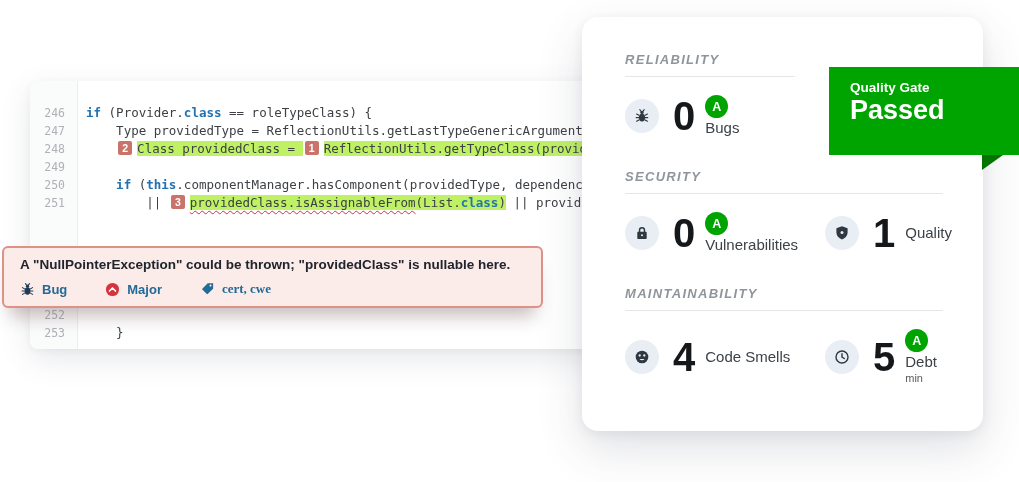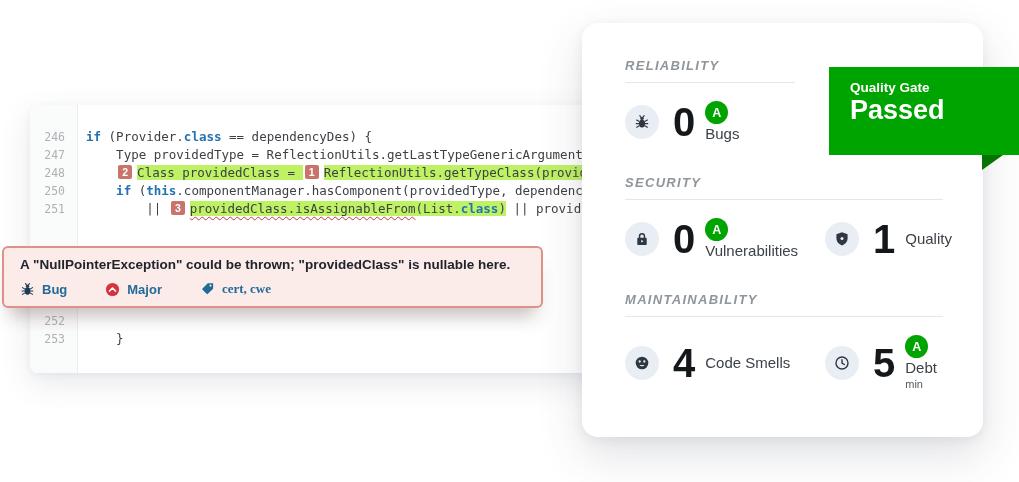--- a/index.html
+++ b/index.html
@@ -6,21 +6,21 @@
   html,body { width:1019px; height:482px; }
   body {
     position: relative;
     background: #ffffff;
     font-family: "Liberation Sans", sans-serif;
     overflow: hidden;
   }
 
   
   .code-card {
-    position: absolute; left: 30px; top: 105px;
+    position: absolute; left: 30px; top: 81px;
     width: 612px; height: 268px;
     background: #fff; border-radius: 8px;
     box-shadow: 0 10px 30px rgba(70,80,100,0.13), 0 2px 6px rgba(70,80,100,0.06);
     overflow: hidden;
   }
   .gutter-bg {
     position: absolute; left: 0; top: 0; bottom: 0; width: 48px;
     background: #fafbfb; border-right: 1px solid #ebedef;
   }
   .code-lines { position: relative; padding-top: 23px; }
@@ -57,21 +57,21 @@
     display: flex; align-items: center; margin-top: 9px;
     font-size: 13px; font-weight: bold; color: #236a97;
   }
   .meta-item { display: flex; align-items: flex-start; gap: 7px; cursor: pointer; }
   .meta-item + .meta-item { margin-left: 38px; }
   .meta-tags { margin-left: auto; font-family: Liberation Serif, serif; }
   .meta-item svg { display: block; }
 
   
   .metrics-card {
-    position: absolute; left: 582px; top: 23px;
+    position: absolute; left: 582px; top: 17px;
     width: 401px; height: 414px;
     background: #fff; border-radius: 16px; z-index: 10;
     box-shadow: 0 18px 45px rgba(60,70,90,0.16), 0 3px 12px rgba(60,70,90,0.08);
     padding: 35px 40px 8px 43px;
   }
   .metric-section + .metric-section { margin-top: 33px; }
   .section-title {
     font-style: italic; font-weight: bold; font-size: 13px;
     letter-spacing: 1.3px; color: #8f959b;
   }
@@ -112,29 +112,33 @@
   }
 </style>
 </head>
 <body>
 
 <div class="code-card">
   <div class="gutter-bg"></div>
   <div class="code-lines">
       <div class="code-line">
         <span class="ln">246</span>
-        <span class="code-text"><span class="kw">if</span><span> (Provider.</span><span class="kw">class</span><span> == dependencyDes) {</span></span>
+        <span class="code-text"><span class="kw">if</span><span> (Provider.</span><span class="kw">class</span><span> == roleTypeClass) {</span></span>
       </div>
       <div class="code-line">
         <span class="ln">247</span>
         <span class="code-text"><span>    Type providedType = ReflectionUtils.getLastTypeGenericArgument(dependencyDes</span></span>
       </div>
       <div class="code-line">
         <span class="ln">248</span>
         <span class="code-text"><span>    </span><span class="loc-badge">2</span><span class="hl">Class providedClass = </span><span class="loc-badge">1</span><span class="hl">ReflectionUtils.getTypeClass(providedType);</span></span>
+      </div>
+      <div class="code-line">
+        <span class="ln">249</span>
+        <span class="code-text"></span>
       </div>
       <div class="code-line">
         <span class="ln">250</span>
         <span class="code-text"><span>    </span><span class="kw">if</span><span> (</span><span class="kw">this</span><span>.componentManager.hasComponent(providedType, dependencyDescriptor.ge</span></span>
       </div>
       <div class="code-line">
         <span class="ln">251</span>
         <span class="code-text"><span>        || </span><span class="loc-badge">3</span><span class="hl wavy">providedClass.isAssignableFrom</span><span class="hl">(List.</span><span class="hl kw">class</span><span class="hl">)</span><span> || providedClass.isAs</span></span>
       </div>
       <div class="spacer"></div>

